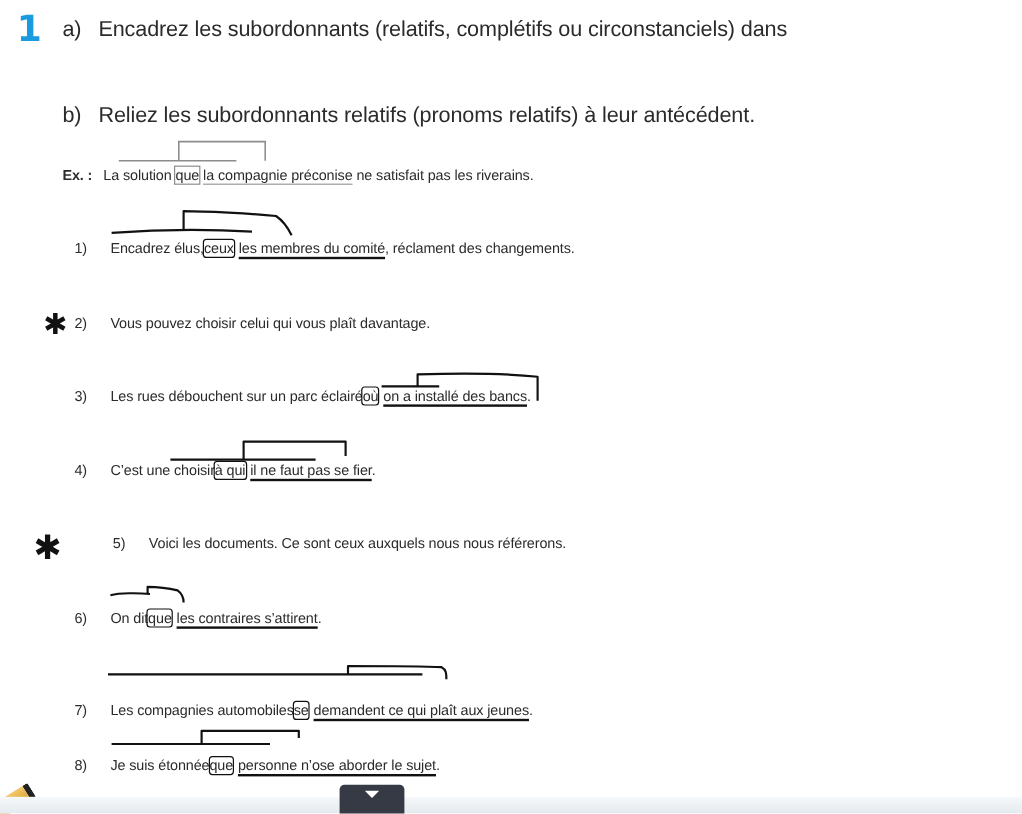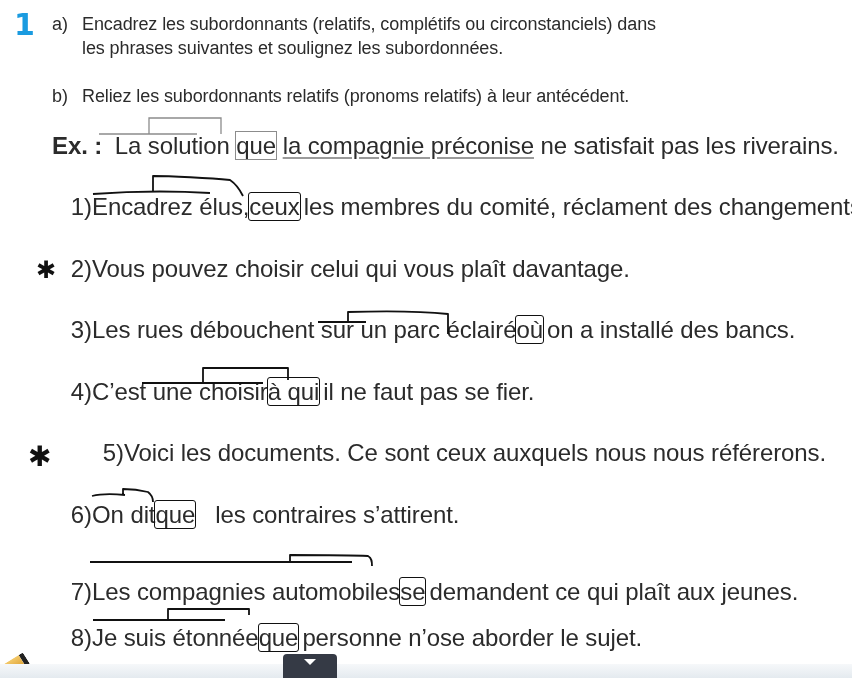--- a/index.html
+++ b/index.html
@@ -14,29 +14,28 @@
     font-family:"DejaVu Sans", sans-serif; font-weight:bold;
     font-size:30px; line-height:34px;
   }
   .instr {
     position:absolute; left:52px; font-size:18px; line-height:24px;
     letter-spacing:-0.1px;
   }
   .instr .lbl { display:inline-block; width:30px; }
   .instr .cont { padding-left:30px; }
   .line {
-    position:absolute; font-size:24px; line-height:24px; white-space:nowrap;
+    position:absolute; font-size:12px; line-height:24px; white-space:nowrap;
     letter-spacing:-0.1px;
-    text-align:right;
   }
   .line .num { display:inline-block; width:30px; }
   .ex-label { font-weight:bold; margin-right:6px; }
   .u-grey { text-decoration:underline; text-decoration-color:#9a9a9a; text-underline-offset:3px; }
   .box-grey { outline:1.4px solid #8c8c8c; outline-offset:0px; }
-  .u-hand { text-decoration-color:#111; text-decoration-thickness:1.6px; text-underline-offset:3px; }
+  .u-hand { text-decoration:underline; text-decoration-color:#111; text-decoration-thickness:1.6px; text-underline-offset:3px; }
   .box-hand { outline:1.8px solid #111; border-radius:2px; }
   .star {
     position:absolute; font-size:24px; font-weight:bold; color:#111;
     font-family:"DejaVu Sans", sans-serif;
   }
   svg.ann { position:absolute; left:0; top:0; pointer-events:none; }
   .bottom-bar {
     position:absolute; left:0; top:664px; width:852px; height:14px;
     background:linear-gradient(#f6f8fa,#e4eaef);
   }
@@ -55,21 +54,20 @@
     border-right:5px solid #222; border-radius:2px;
   }
 </style>
 </head>
 <body>
 
 <div class="ex-num" style="color:#1a9be0">1</div>
 
 <div class="instr" style="top:12px">
   <span class="lbl">a)</span><span>Encadrez les subordonnants (relatifs, complétifs ou circonstanciels) dans</span><br>
-  <span class="cont">les phrases suivantes et soulignez les subordonnées.</span>
 </div>
 <div class="instr" style="top:84px">
   <span class="lbl">b)</span><span>Reliez les subordonnants relatifs (pronoms relatifs) à leur antécédent.</span>
 </div>
 
 <div class="line" style="left:52px; top:134px;">
   <span class="ex-label">Ex. :</span>
   <span>La solution</span>
   <span class="box-grey">que</span>
   <span class="u-grey">la compagnie préconise</span><span> ne satisfait pas les riverains.</span>
@@ -91,21 +89,21 @@
 <div class="line" style="left:62px; top:380px;">
   <span class="num">4)</span><span>C’est </span><span>une choisir</span><span class="box-hand">à qui</span><span class="u-hand" style="margin-left:4px">il ne faut pas se fier</span><span>.</span>
 </div>
 
 <span class="star" style="left:28px; top:440px; font-size:28px;">✱</span>
 <div class="line" style="left:62px; top:441px;margin-left:32px;">
   <span class="num">5)</span><span>Voici les documents. Ce sont ceux auxquels nous nous référerons.</span>
 </div>
 
 <div class="line" style="left:62px; top:503px;">
-  <span class="num">6)</span><span>On dit</span><span class="box-hand">que</span><span class="u-hand" style="margin-left:20px">les contraires s’attirent</span><span>.</span>
+  <span class="num">6)</span><span>On dit</span><span class="box-hand">que</span><span class="u-hand" style="margin-left:4px">les contraires s’attirent</span><span>.</span>
 </div>
 
 <div class="line" style="left:62px; top:580px;">
   <span class="num">7)</span><span>Les compagnies automobiles</span><span class="box-hand">se</span><span class="u-hand" style="margin-left:4px">demandent ce qui plaît aux jeunes</span><span>.</span>
 </div>
 
 <div class="line" style="left:62px; top:626px;">
   <span class="num">8)</span><span>Je suis étonnée</span><span class="box-hand">que</span><span class="u-hand" style="margin-left:4px">personne n’ose aborder le sujet</span><span>.</span>
 </div>
 

